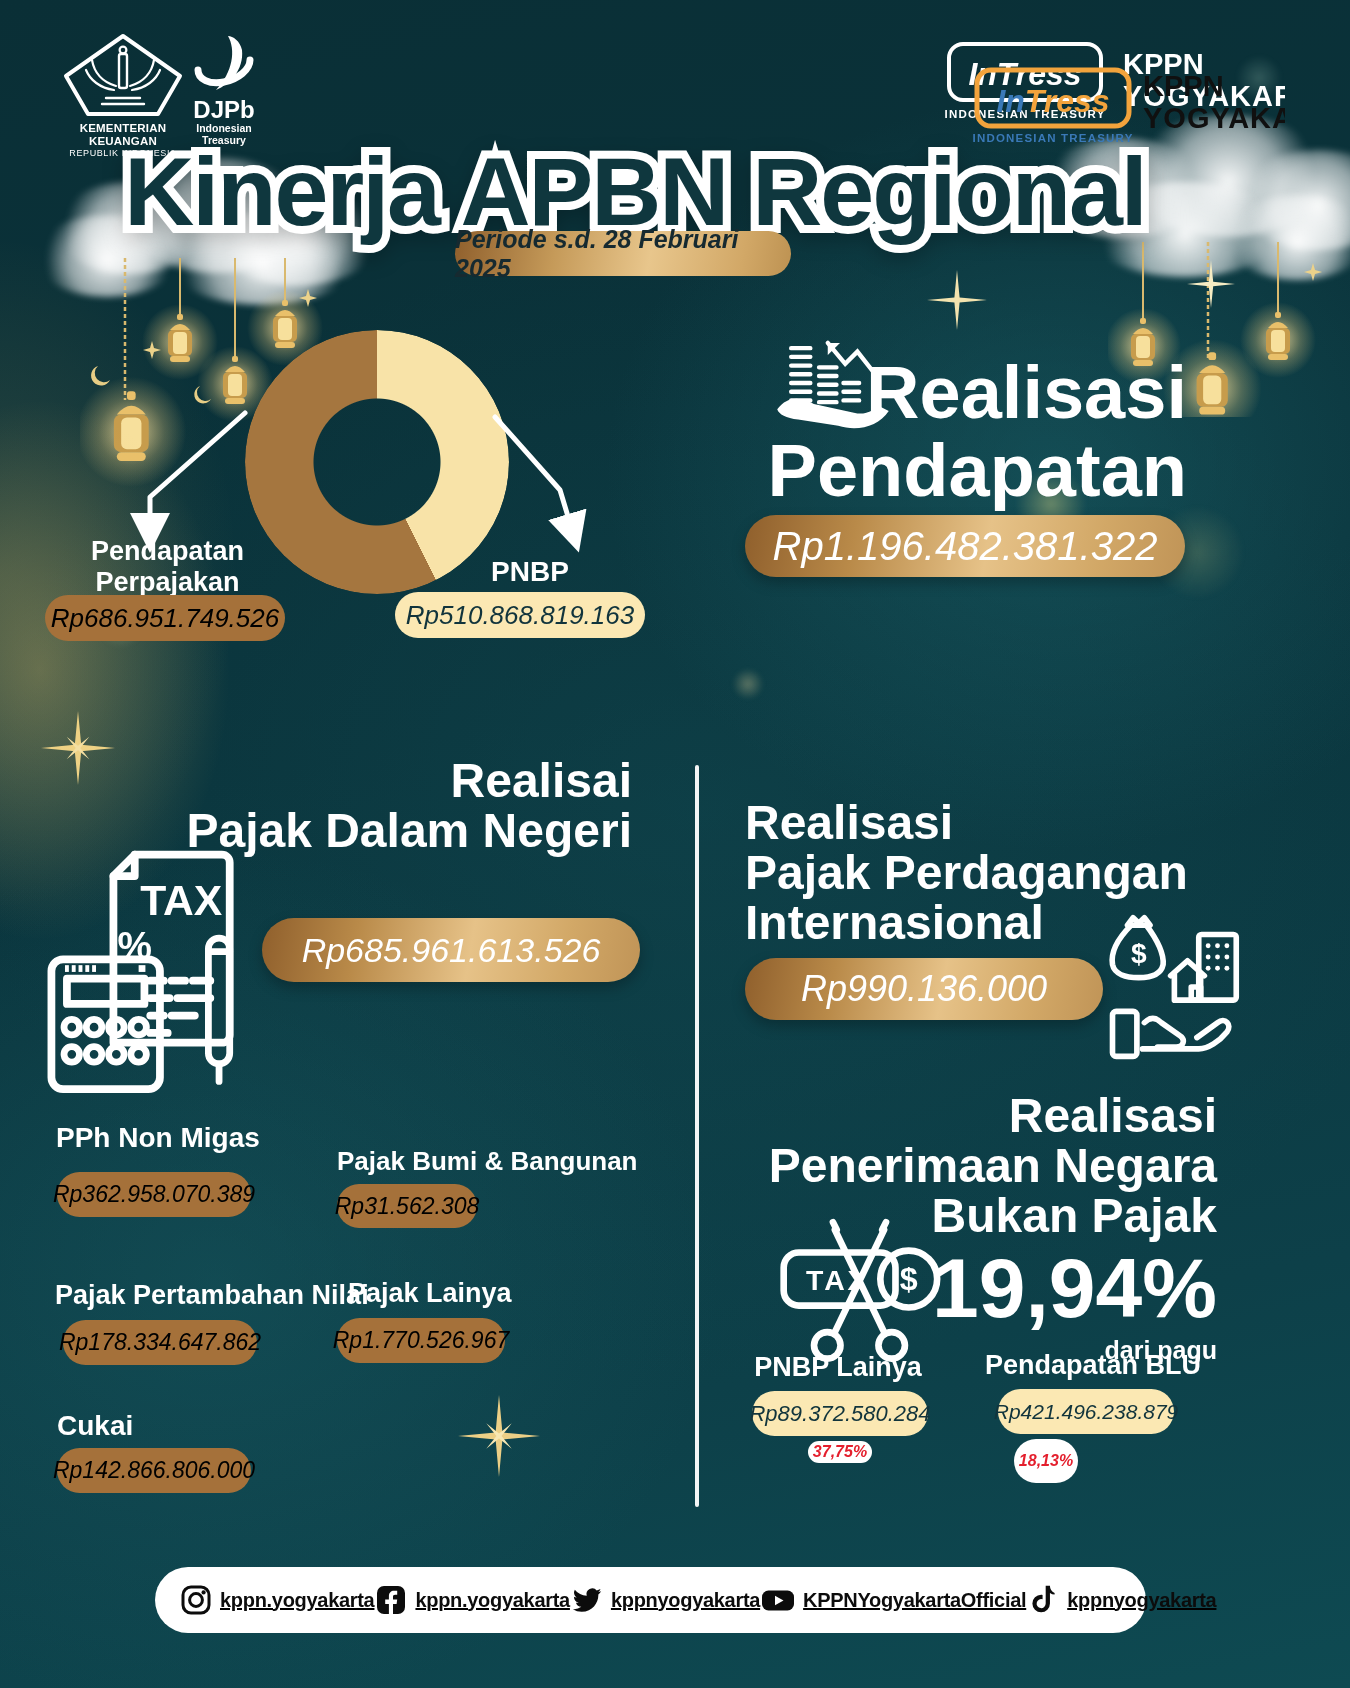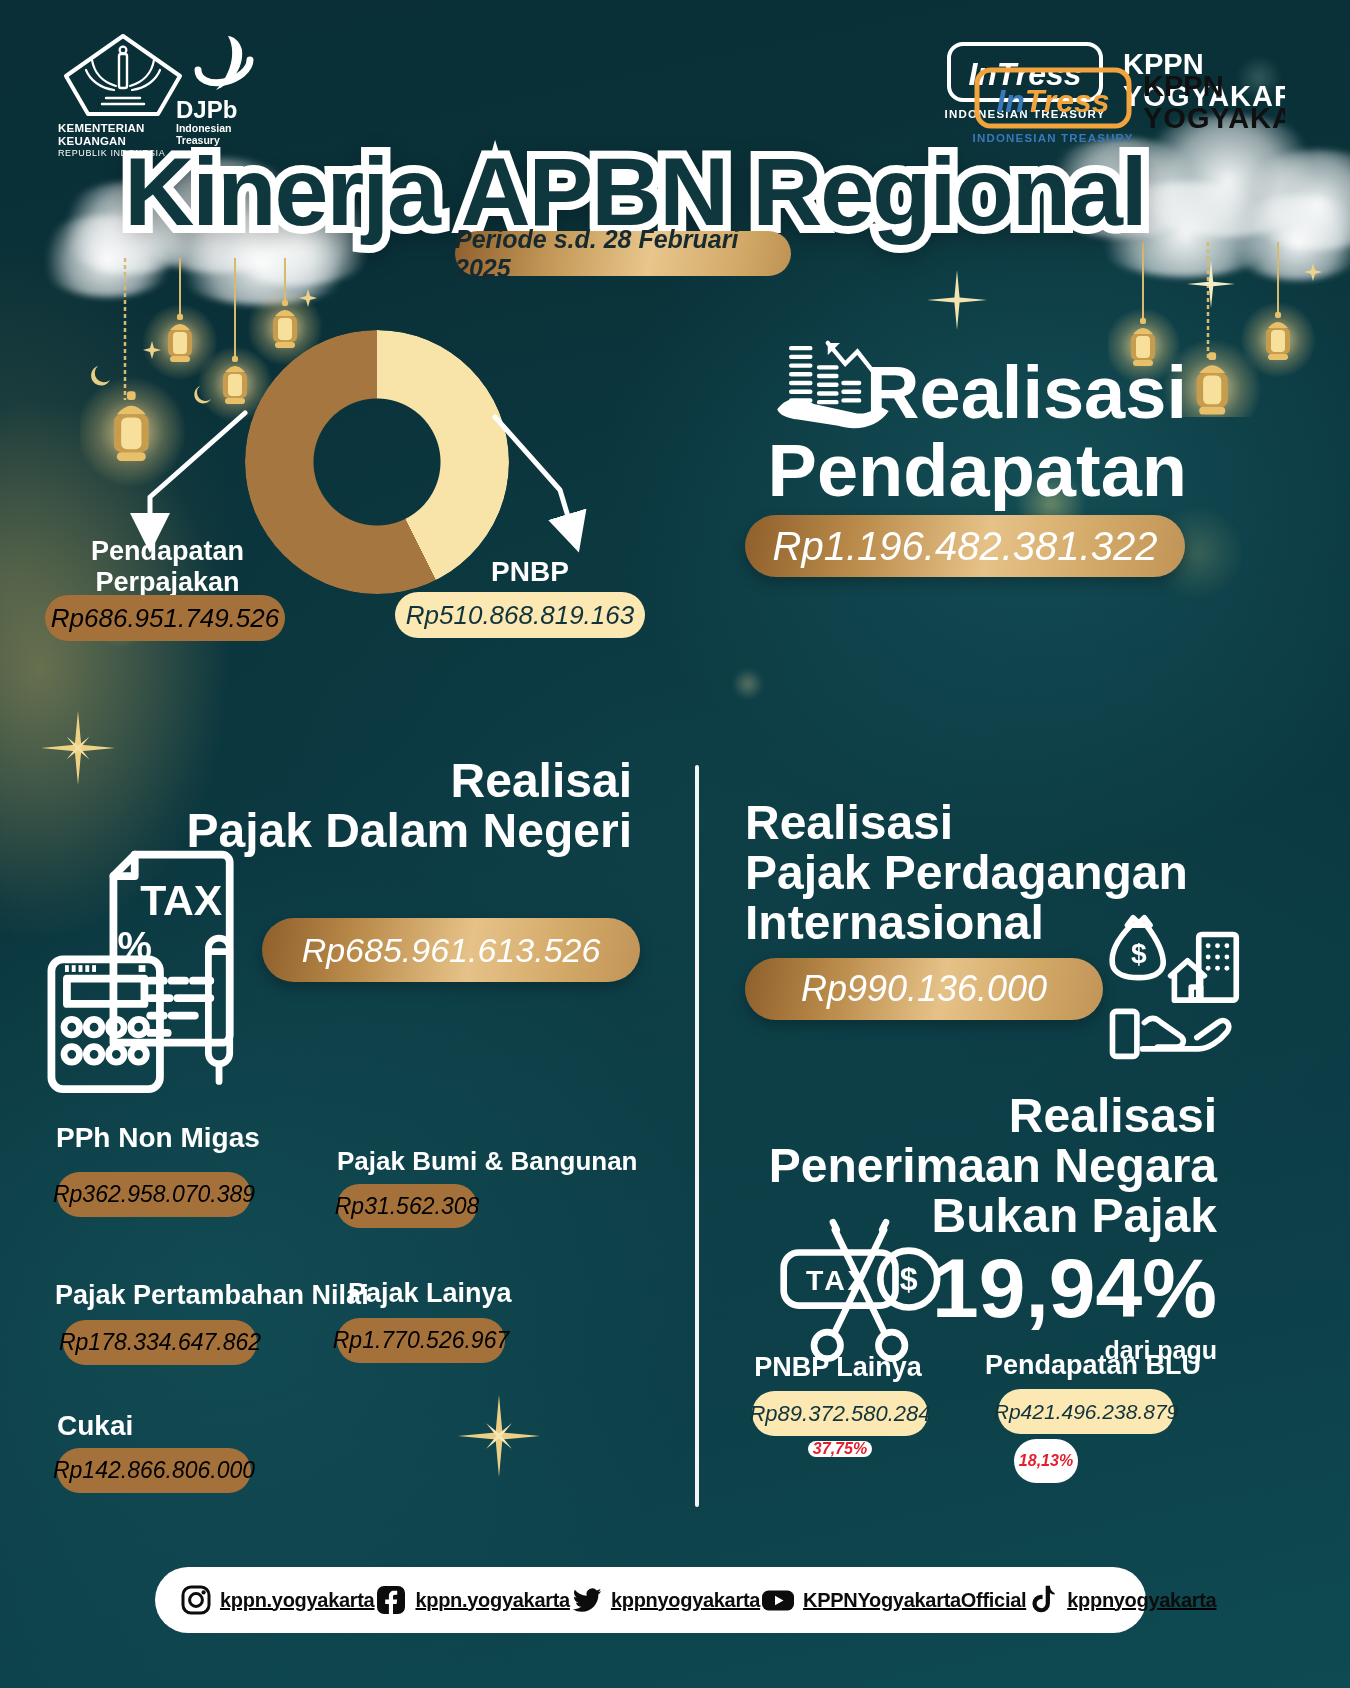--- a/index.html
+++ b/index.html
@@ -13,21 +13,21 @@
       radial-gradient(340px 480px at 0% 34%, rgba(226,186,96,.16), transparent 70%),
       linear-gradient(168deg,#0a2f36 0%,#0a343c 42%,#0d4049 78%,#0e4a52 100%);
   }
   .abs{position:absolute;}
   
   .puff{position:absolute;border-radius:50%;filter:blur(3px);
     background:radial-gradient(circle at 50% 55%,rgba(255,255,255,.96) 0%,rgba(255,255,255,.55) 45%,rgba(255,255,255,0) 72%);}
   .dot{position:absolute;border-radius:50%;filter:blur(2px);}
   .glowpatch{position:absolute;border-radius:50%;}
   
-  .logo-caption{color:#fff;font-weight:700;text-align:left;line-height:1.15;}
+  .logo-caption{color:#fff;font-weight:700;text-align:center;line-height:1.15;}
   
   .title{
     position:absolute;left:0;top:136px;width:1270px;text-align:center;
     font-size:97px;font-weight:800;letter-spacing:-2px;color:#0f373e;
     -webkit-text-stroke:16px #ffffff;paint-order:stroke fill;
     filter:drop-shadow(0 7px 10px rgba(0,0,0,.22));
   }
   .period{
     position:absolute;left:455px;top:231px;width:336px;height:45px;border-radius:24px;
     background:linear-gradient(100deg,#8f5f2c 0%,#c59a59 30%,#e8c68c 58%,#d2a867 85%,#bd9252 100%);
@@ -342,21 +342,21 @@
       <circle cx="52" cy="140" r="14"></circle>
       <circle cx="120" cy="140" r="14"></circle>
       <path d="M58 10 l4 8 M114 10 l-4 8"></path>
     </g>
     <text x="63" y="82" text-anchor="middle" font-size="30" font-weight="700" letter-spacing="3" fill="#fff">TAX</text>
     <text x="138" y="82" text-anchor="middle" font-size="34" font-weight="700" fill="#fff">$</text>
   </svg>
 
   <div class="lbl" style="left:738px;top:1352px;width:200px;text-align:center;font-size:27px;">PNBP Lainya</div>
   <div class="pill cream" style="left:752px;top:1391px;width:176px;height:45px;font-size:22px;">Rp89.372.580.284</div>
-  <div class="pill whitered" style="left:808px;top:1441px;width:64px;height:16px;font-size:16px;">37,75%</div>
+  <div class="pill whitered" style="left:808px;top:1441px;width:64px;height:22px;font-size:16px;">37,75%</div>
 
   <div class="lbl" style="left:985px;top:1350px;width:200px;text-align:center;font-size:27px;">Pendapatan BLU</div>
   <div class="pill cream" style="left:998px;top:1389px;width:176px;height:45px;font-size:21px;">Rp421.496.238.879</div>
   <div class="pill whitered" style="left:1014px;top:1439px;width:64px;height:44px;font-size:16px;">18,13%</div>
 
   <div class="socialbar">
     <div class="social-item">
       <svg width="34" height="34" viewBox="0 0 34 34">
         <rect x="4" y="4" width="26" height="26" rx="8" fill="none" stroke="#0c0c0c" stroke-width="3"></rect>
         <circle cx="17" cy="17" r="6.4" fill="none" stroke="#0c0c0c" stroke-width="3"></circle>

